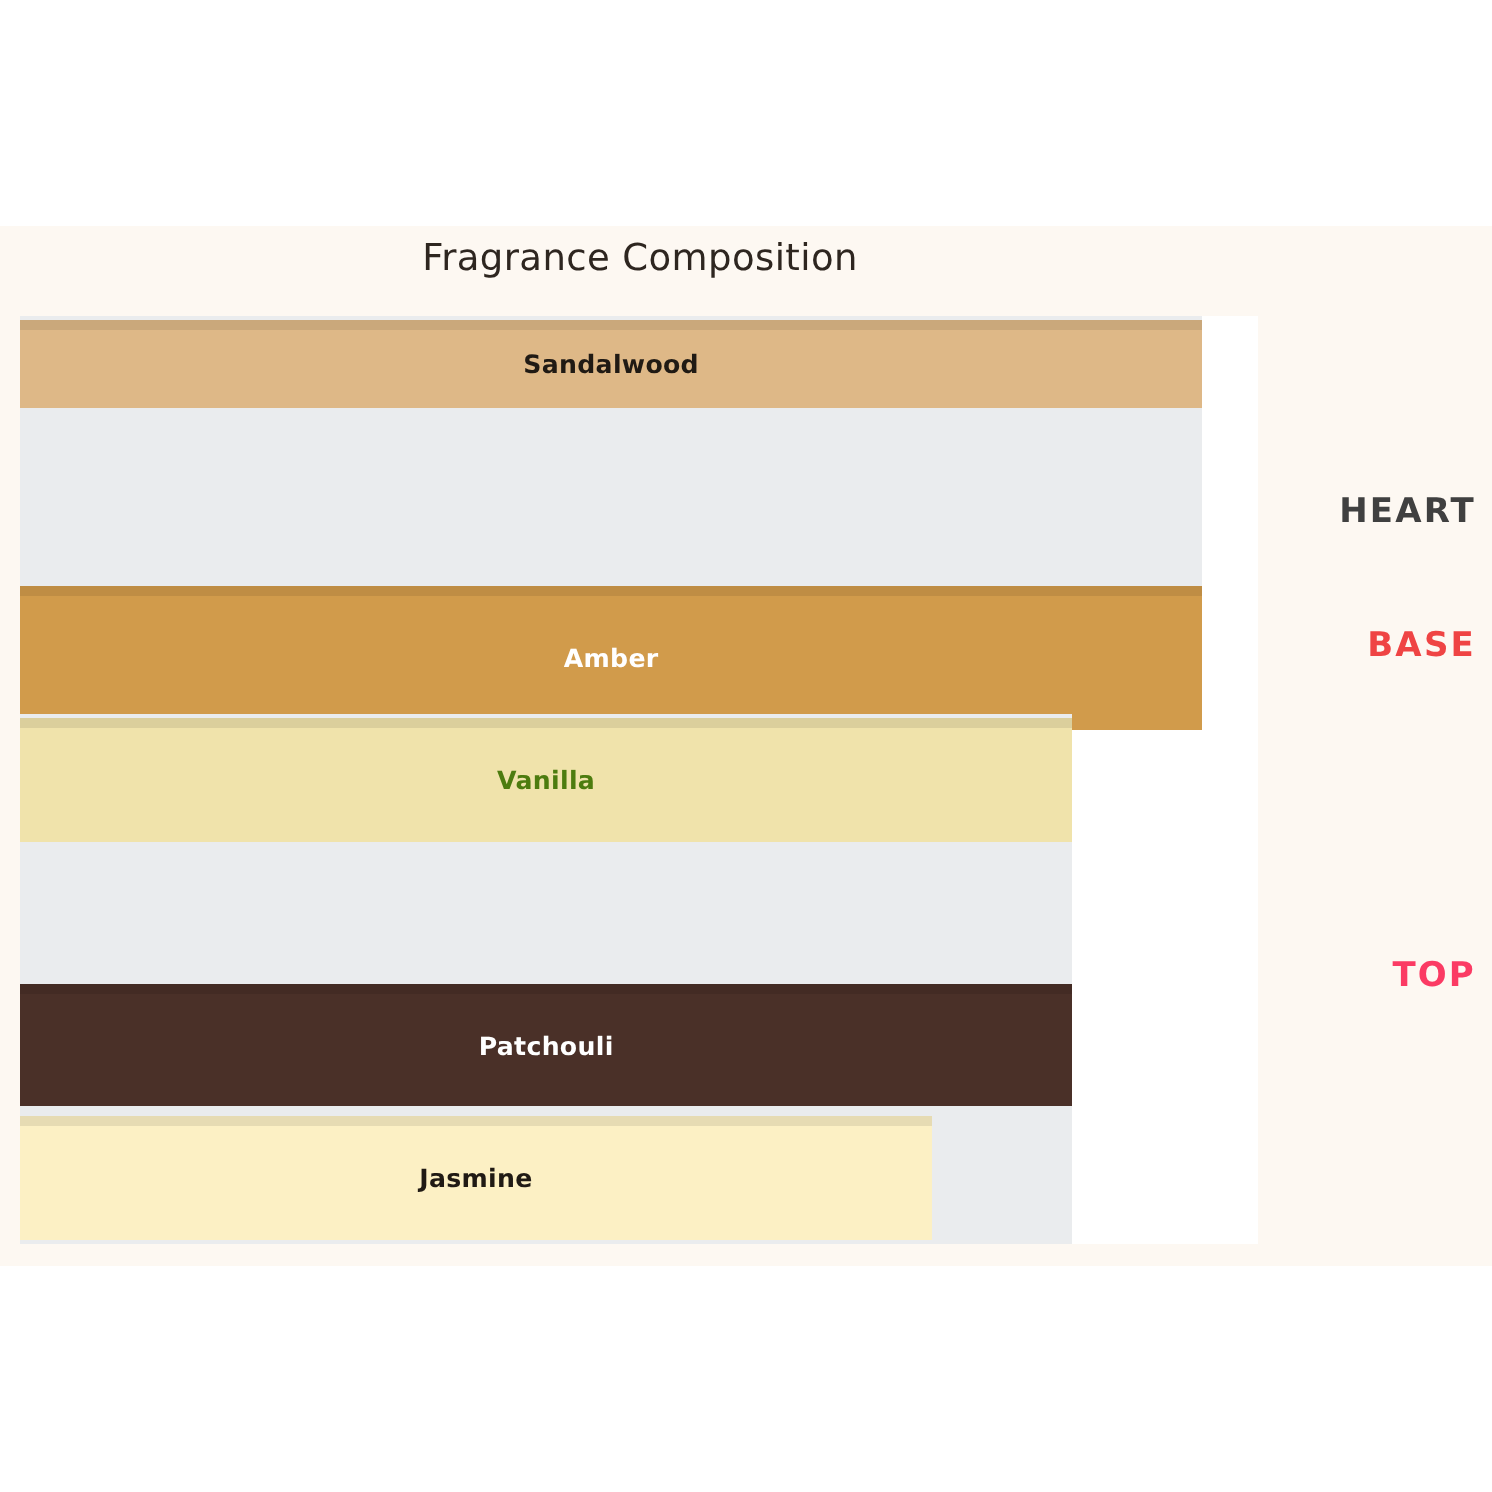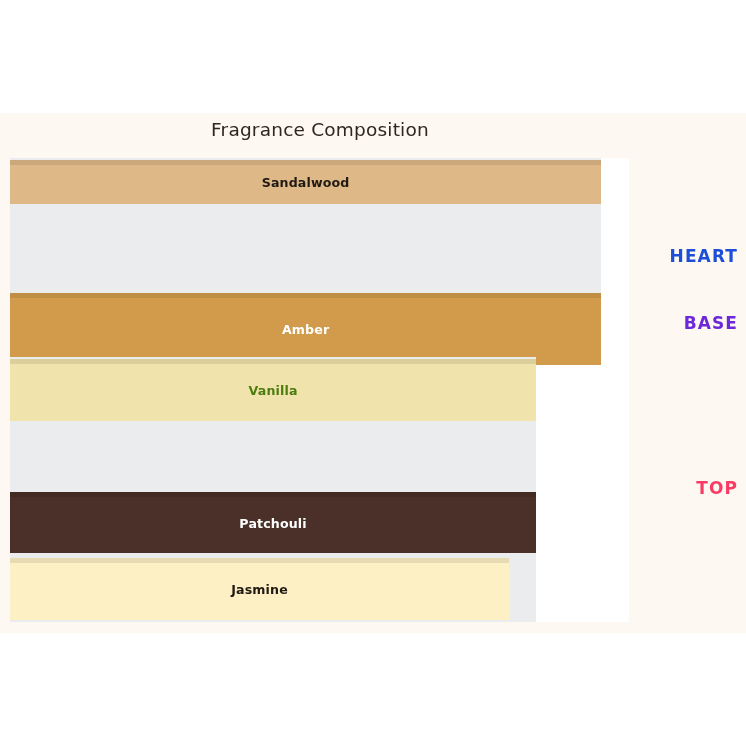--- a/index.html
+++ b/index.html
@@ -117,22 +117,22 @@
       <div class="bar-track" style="top: 198.857px; height: 66.2857px; width: 526.15px; background: rgb(234, 236, 238);"></div>
       <div class="bar" style="top: 201.343px; height: 61.3143px; width: 526.15px; background: rgb(240, 227, 171);">
         <div class="bar-label" style="color: #4d7c0f;">Vanilla</div>
       </div>
       <div class="bar-track" style="top: 265.143px; height: 66.2857px; width: 526.15px; background: rgb(234, 236, 238);"></div>
       <div class="bar-track" style="top: 331.429px; height: 66.2857px; width: 526.15px; background: rgb(234, 236, 238);"></div>
       <div class="bar" style="top: 333.914px; height: 61.3143px; width: 526.15px; background: rgb(74, 48, 40);">
         <div class="bar-label" style="color: rgb(255, 255, 255);">Patchouli</div>
       </div>
       <div class="bar-track" style="top: 397.714px; height: 66.2857px; width: 526.15px; background: rgb(234, 236, 238);"></div>
-      <div class="bar" style="top: 400.2px; height: 61.3143px; width: 499px; background: rgb(252, 240, 196);">
+      <div class="bar" style="top: 400.2px; height: 61.3143px; width: 456px; background: rgb(252, 240, 196);">
         <div class="bar-label" style="color: rgb(32, 26, 20);">Jasmine</div>
       </div>
     </div>
 
-  <div class="group-label" id="label-heart" style="color: #1d4ed8; top: 133.429px;">HEART</div>
-  <div class="group-label" id="label-base" style="color: #6d28d9; top: 199.714px;">BASE</div>
+  <div class="group-label" id="label-heart" style="color: #404040; top: 133.429px;">HEART</div>
+  <div class="group-label" id="label-base" style="color: #ef4444; top: 199.714px;">BASE</div>
   <div class="group-label" id="label-top" style="color: rgb(251, 59, 100); top: 365.429px;">TOP</div>
 
 </div>
 
 </body></html>

